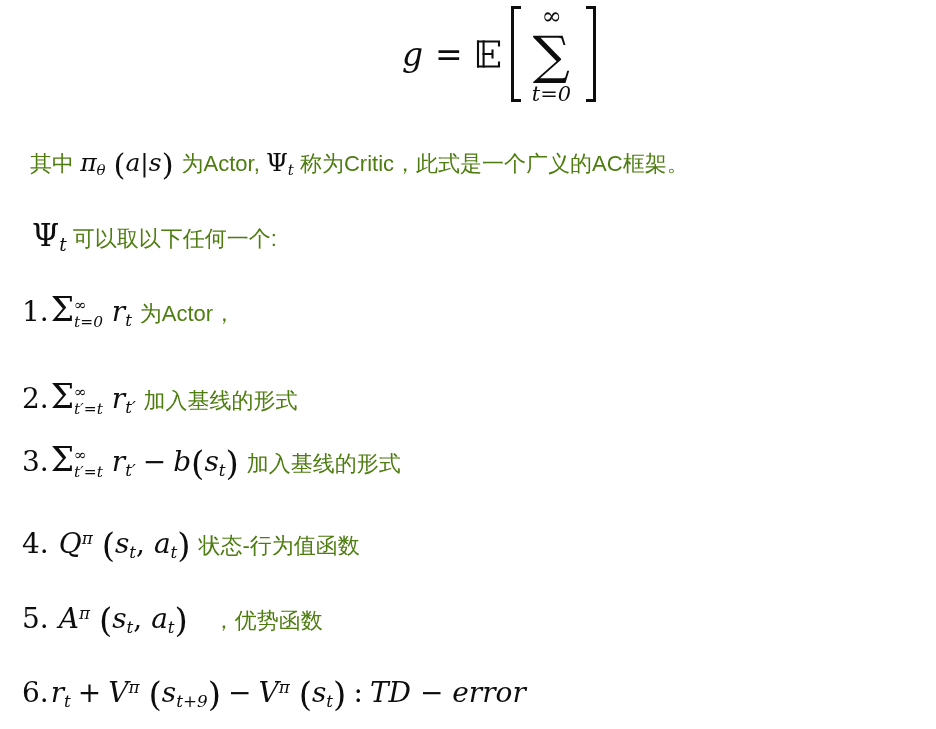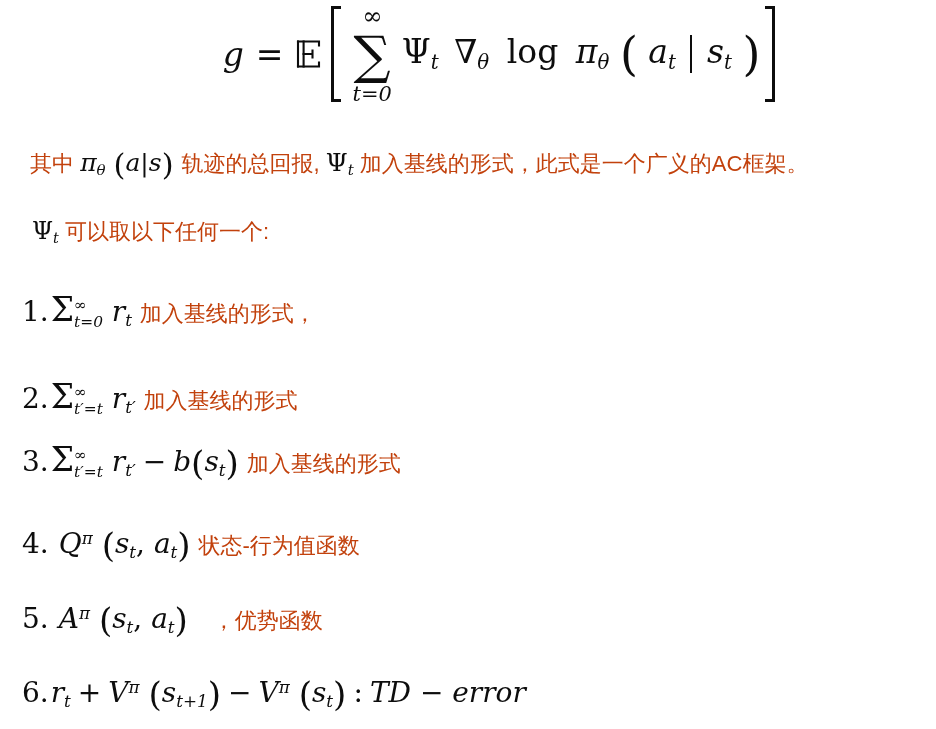--- a/index.html
+++ b/index.html
@@ -12,21 +12,21 @@
   .line{position:absolute;white-space:nowrap;}
   
   .m{font-family:"DejaVu Serif","DejaVu Sans",serif;color:#0d0d0d;font-style:normal;}
   .it{font-style:italic;}
   sub.ms{font-size:0.6em;font-style:italic;line-height:0;vertical-align:-0.28em;}
   sup.ms{font-size:0.6em;font-style:italic;line-height:0;vertical-align:0.55em;}
   .p{font-style:normal;font-size:1.22em;vertical-align:-0.12em;}
   .op{font-style:normal;margin:0 7px;}
   .num{font-style:normal;margin-right:2px;}
   .num.sp{margin-right:10px;}
-  .cn{font-family:"Liberation Sans",sans-serif;font-size:22px;color:#c2410c;}
+  .cn{font-family:"Liberation Sans",sans-serif;font-size:22px;color:#4d7c0f;}
   .cn.after-math{}
   
   .isg{font-size:1.18em;font-style:normal;}
   .lims{display:inline-block;text-align:left;font-size:0.55em;line-height:1.08;vertical-align:-0.38em;}
   .lims .lt,.lims .lb{display:block;}
   .lims .lb{font-style:italic;}
   
   #formula-main{
     top:2px;left:0;width:936px;height:104px;box-sizing:border-box;padding-left:62px;
     display:flex;align-items:center;justify-content:center;font-size:33px;
@@ -42,21 +42,21 @@
   .bigsum .low{font-size:21px;}
   .fline{line-height:1;}
   .fline .gapl{margin-left:5px;}
   .logtxt{margin:0 7px;font-style:normal;}
   .bigp{font-style:normal;font-size:46px;line-height:1;vertical-align:-7px;}
   .vbar{display:inline-block;width:2px;height:38px;background:#0d0d0d;vertical-align:-10px;margin:0 4px;}
   
   #intro{top:144px;left:30px;font-size:22px;line-height:1.35;}
   #intro .m{font-size:25px;text-align:right;}
   #psi-line{top:217px;left:32px;font-size:22px;}
-  #psi-line .m{font-size:24px;}
+  #psi-line .m{font-size:31px;}
   .item{left:22px;font-size:28px;line-height:1.25;}
   #item1{top:289px;} #item2{top:376px;} #item3{top:439px;}
   #item4{top:524px;} #item5{top:599px;} #item6{top:673px;}
 </style>
 </head>
 <body>
 
 <div class="line" id="formula-main">
   <span class="m it">g</span>
   <span class="m eq">=</span>
@@ -68,54 +68,43 @@
       <path d="M7.6 2.5 V27.5"></path>
       <path d="M7.6 15 H16.5 M16.5 11.5 V18.5"></path>
     </g>
   </svg>
   <div class="bracket bl"></div>
   <div class="bigsum">
     <span class="m inf">∞</span>
     <span class="m sg">∑</span>
     <span class="m it low">t=0</span>
   </div>
-  <span class="m fline">
-    <span>Ψ</span><sub class="ms">t</sub>
-    <span class="gapl">∇</span><sub class="ms">θ</sub>
-    <span class="logtxt">log</span>
-    <span class="it">π</span><sub class="ms">θ</sub>
-    <span class="bigp">(</span>
-    <span class="it">a</span><sub class="ms">t</sub>
-    <span class="vbar"></span>
-    <span class="it">s</span><sub class="ms">t</sub>
-    <span class="bigp">)</span>
-  </span>
   <div class="bracket br"></div>
 </div>
 
 <div class="line" id="intro">
   <span class="cn">其中</span>
   <span class="m">
     <span class="it">π</span><sub class="ms">θ</sub>
     <span class="p">(</span><span class="it">a</span><span>|</span><span class="it">s</span><span class="p">)</span>
   </span>
-  <span class="cn">轨迹的总回报,</span>
+  <span class="cn">为Actor,</span>
   <span class="m"><span>Ψ</span><sub class="ms">t</sub></span>
-  <span class="cn">加入基线的形式，此式是一个广义的AC框架。</span>
+  <span class="cn">称为Critic，此式是一个广义的AC框架。</span>
 </div>
 
 <div class="line" id="psi-line">
   <span class="m"><span>Ψ</span><sub class="ms">t</sub></span>
   <span class="cn after-math">可以取以下任何一个:</span>
 </div>
 
 <div class="line item" id="item1">
   <span class="m num">1.</span><span class="m"><span class="isg">Σ</span><span class="lims"><span class="lt">∞</span><span class="lb">t=0</span></span>
     <span class="it">r</span><sub class="ms">t</sub></span>
-  <span class="cn after-math">加入基线的形式，</span>
+  <span class="cn after-math">为Actor，</span>
 </div>
 
 <div class="line item" id="item2">
   <span class="m num">2.</span><span class="m"><span class="isg">Σ</span><span class="lims"><span class="lt">∞</span><span class="lb">t′=t</span></span>
     <span class="it">r</span><sub class="ms">t′</sub></span>
   <span class="cn after-math">加入基线的形式</span>
 </div>
 
 <div class="line item" id="item3">
   <span class="m num">3.</span><span class="m"><span class="isg">Σ</span><span class="lims"><span class="lt">∞</span><span class="lb">t′=t</span></span>
@@ -132,15 +121,15 @@
 
 <div class="line item" id="item5">
   <span class="m num sp">5.</span><span class="m"><span class="it">A</span><sup class="ms">π</sup>
     <span class="p">(</span><span class="it">s</span><sub class="ms">t</sub><span>,</span>
     <span class="it">a</span><sub class="ms">t</sub><span class="p">)</span></span>
   <span class="cn" style="margin-left:17px;">，优势函数</span>
 </div>
 
 <div class="line item" id="item6">
   <span class="m num">6.</span><span class="m"><span class="it">r</span><sub class="ms">t</sub><span class="op">+</span><span class="it">V</span><sup class="ms">π</sup>
-    <span class="p">(</span><span class="it">s</span><sub class="ms">t+1</sub><span class="p">)</span><span class="op">−</span><span class="it">V</span><sup class="ms">π</sup>
+    <span class="p">(</span><span class="it">s</span><sub class="ms">t+9</sub><span class="p">)</span><span class="op">−</span><span class="it">V</span><sup class="ms">π</sup>
     <span class="p">(</span><span class="it">s</span><sub class="ms">t</sub><span class="p">)</span><span class="op">:</span><span class="it">TD − error</span></span>
 </div>
 
 </body></html>

